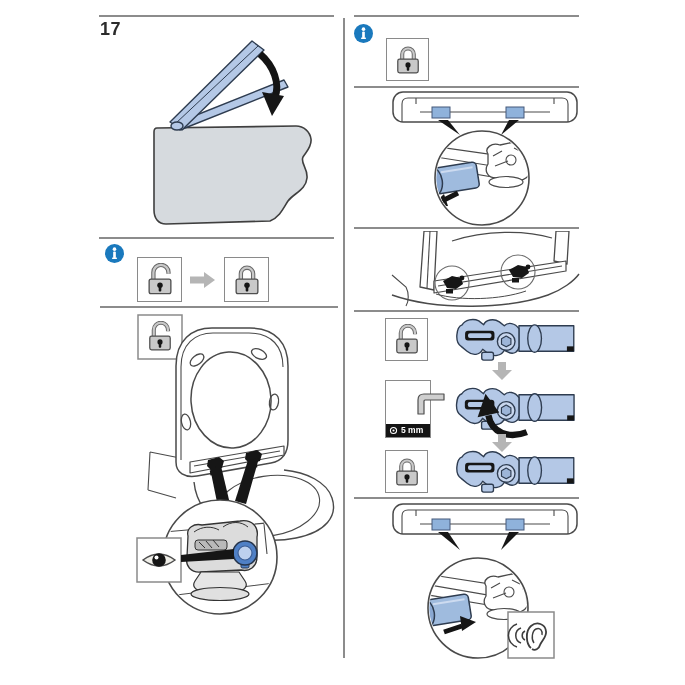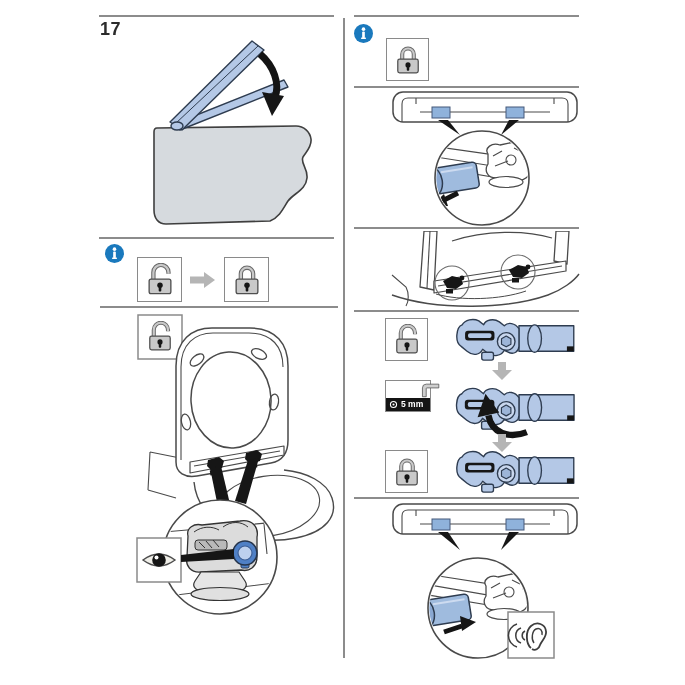--- a/index.html
+++ b/index.html
@@ -280,21 +280,21 @@
       </svg>
   </div>
   <svg class="abs" style="left:452px;top:316px;" width="128" height="47" viewBox="0 0 130 48">
     <use href="#sym-mech"></use>
   </svg>
 
   <svg class="abs" style="left:492px;top:362px;" width="20" height="18" viewBox="0 0 20 18">
     <polygon points="6,0 14,0 14,8 20,8 10,18 0,8 6,8" style="fill:var(--flow-arrow-gray)"></polygon>
   </svg>
 
-  <div class="icon-box" style="left:385px;top:380px;width:43px;height:32px;padding-left:44px;">
+  <div class="icon-box" style="left:385px;top:380px;width:43px;height:58px;padding-left:44px;">
     <svg width="40" height="27" viewBox="0 0 40 27" style="margin-bottom:13px">
       <path d="M8,25 L8,11 Q8,5 14,5 L34,5 L34,11 L15,11 Q14,11 14,12 L14,25 Z" style="fill:#cfcfcf;stroke:#4f4f4f;stroke-width:1.2;stroke-linejoin:round"></path>
     </svg>
     <div class="allen-bar">
       <svg width="9" height="9" viewBox="0 0 10 10">
         <circle cx="5" cy="5" r="3.4" style="fill:none;stroke:#fff;stroke-width:1.2"></circle>
         <circle cx="5" cy="5" r="1.2" fill="#fff"></circle>
       </svg>
       <span class="allen-label">5 mm</span>
     </div>

